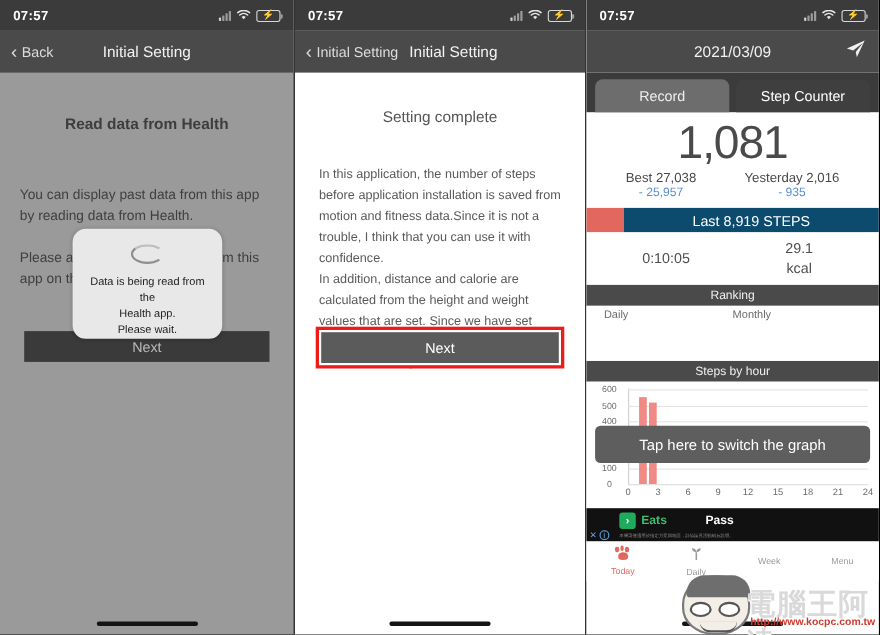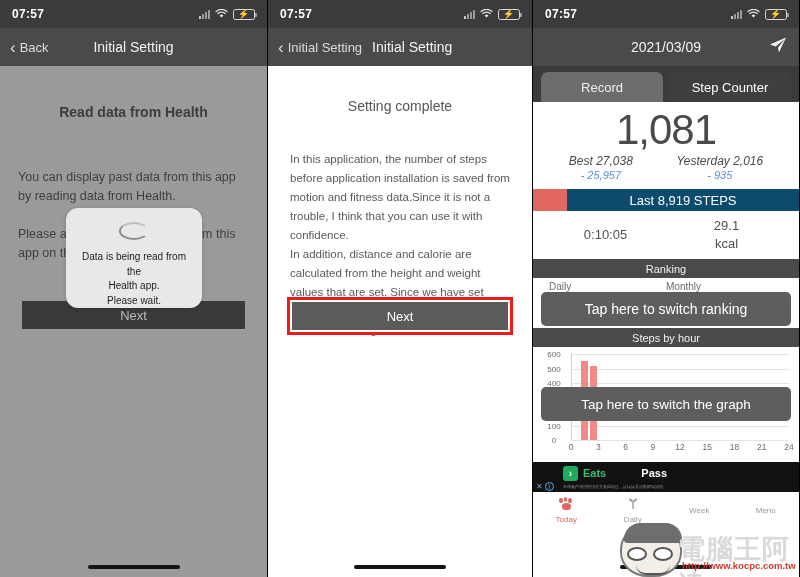--- a/index.html
+++ b/index.html
@@ -96,21 +96,21 @@
   .tab {
     flex: 1; height: 30px; display: flex; align-items: center; justify-content: center;
     font-size: 13px; border-radius: 7px 7px 0 0;
   }
   .tab.active { background: #3f3f3f; color: #ffffff; }
   .tab.inactive { background: #6d6d6d; color: #efefef; }
 
   .steps-big { text-align: center; font-size: 42px; color: #4a4a4a; font-weight: 300;
     letter-spacing: -1px; margin-top: 6px; line-height: 1.05; }
   .steps-sub { display: flex; justify-content: space-around; margin-top: 2px; padding: 0 14px; }
-  .ss-col { text-align: center; font-style: italic; }
+  .ss-col { text-align: center; }
   .ss-t { font-size: 12px; color: #4a4a4a; }
   .ss-d { font-size: 11px; color: #5a8fd0; margin-top: 1px; }
 
   .laststeps { display: flex; height: 22px; margin-top: 8px; }
   .ls-red { width: 34px; background: #e2675f; }
   .ls-bar { flex: 1; background: #0c4a6e; color: #fff; font-size: 13px;
     display: flex; align-items: center; justify-content: center; }
 
   .metrics { display: flex; padding: 6px 12px 7px 12px; align-items: center; }
   .m-col { flex: 1; text-align: center; font-size: 13px; color: #4f4f4f; line-height: 1.35; }
@@ -354,21 +354,20 @@
         <div>kcal</div>
       </div>
     </div>
 
     <div class="sectionbar">Ranking</div>
     <div class="rank-area">
       <div class="rank-labels">
         <span>Daily</span>
         <span>Monthly</span>
       </div>
-      <div class="overlay-pill">Tap here to switch ranking</div>
     </div>
 
     <div class="sectionbar">Steps by hour</div>
     <div class="chart-wrap">
       <div class="chart" id="chart">
         <div class="axis-v"></div>
         <div class="axis-h"></div>
       <div class="gridline" style="top: 87px;"></div>
           <div class="ylab" style="top: 87px;">0</div>
           <div class="gridline" style="top: 72.6667px;"></div>

